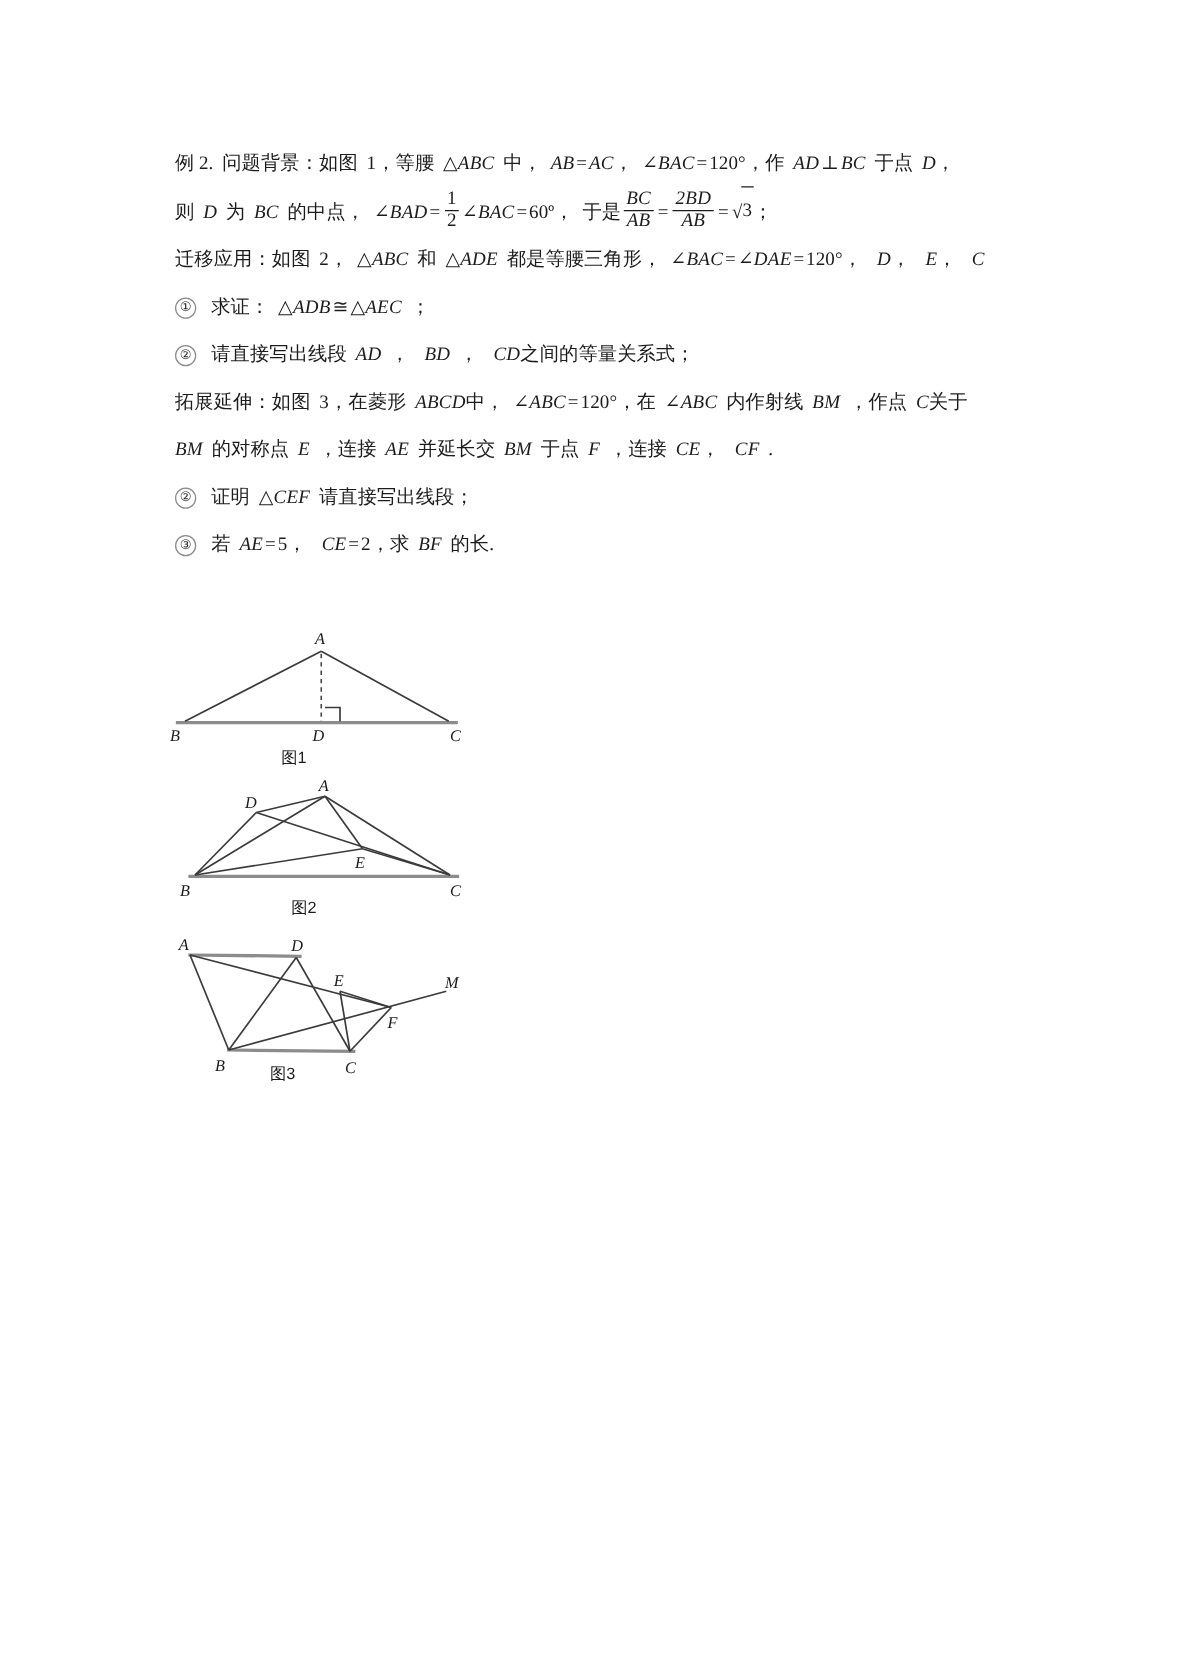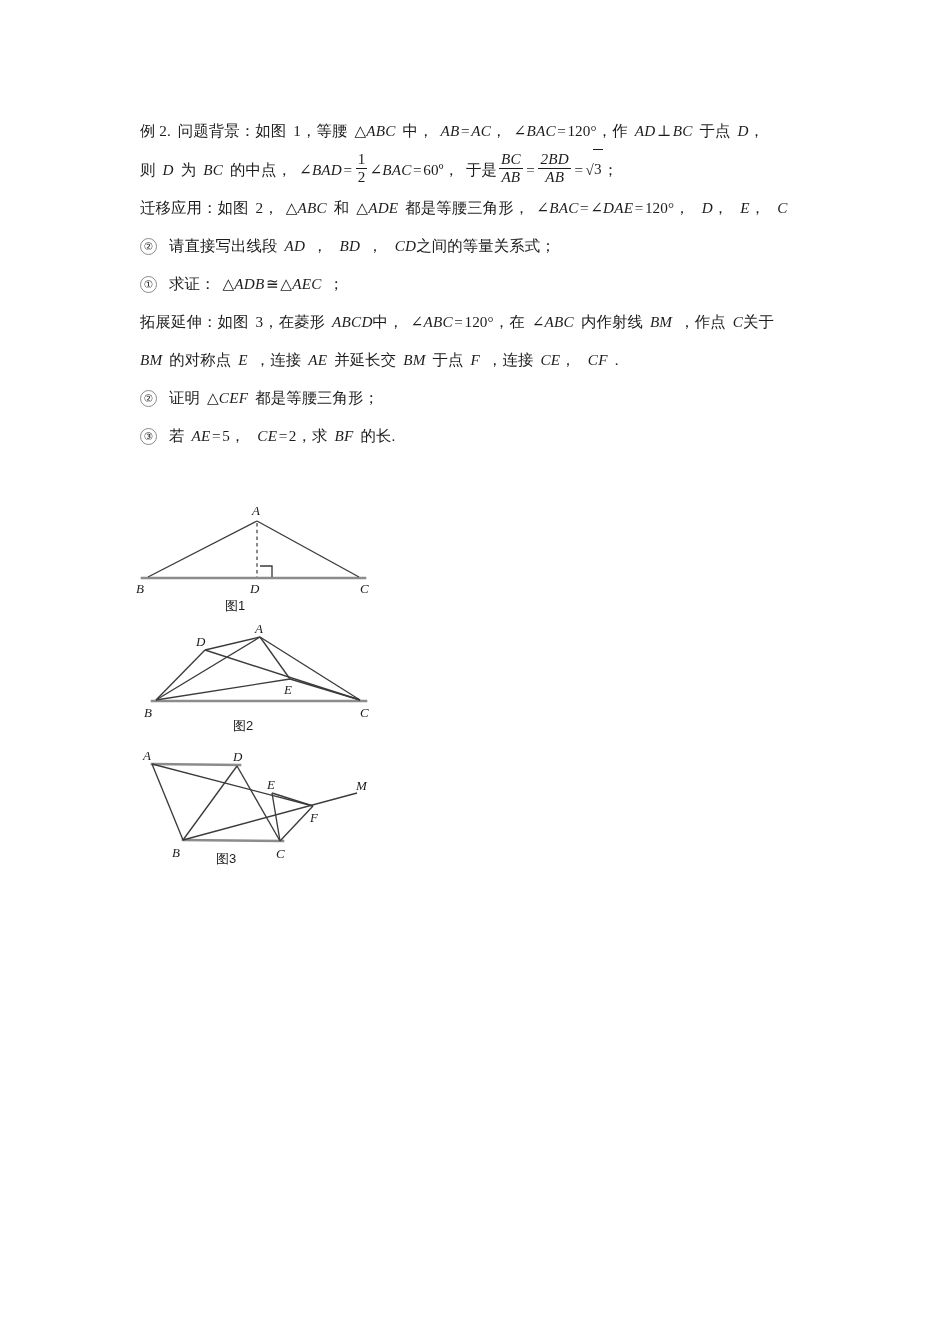--- a/index.html
+++ b/index.html
@@ -128,37 +128,37 @@
     <div class="para">
       <span class="cn">则</span><span class="sp"></span><span class="mi">D</span><span class="sp"></span><span class="cn">为</span><span class="sp"></span><span class="mi">BC</span><span class="sp"></span><span class="cn">的中点，</span><span class="sp"></span><span class="mi">∠BAD</span><span class="mn op">=</span><span class="frac"><span class="num mn">1</span><span class="den mn">2</span></span><span class="mi">∠BAC</span><span class="mn op">=</span><span class="mn">60º</span><span class="cn">，</span><span class="sp"></span><span class="cn">于是</span><span class="frac"><span class="num mi">BC</span><span class="den mi">AB</span></span><span class="mn op">=</span><span class="frac"><span class="num mi">2BD</span><span class="den mi">AB</span></span><span class="mn op">=</span><span class="sqrt"><span class="rad mn">√</span><span class="bar mn">3</span></span><span class="cn">；</span>
     </div>
 
     <div class="para">
       <span class="cn">迁移应用：如图</span><span class="sp"></span><span class="mn">2</span><span class="cn">，</span><span class="sp"></span><span class="mi">△ABC</span><span class="sp"></span><span class="cn">和</span><span class="sp"></span><span class="mi">△ADE</span><span class="sp"></span><span class="cn">都是等腰三角形，</span><span class="sp"></span><span class="mi">∠BAC</span><span class="mn op">=</span><span class="mi">∠DAE</span><span class="mn op">=</span><span class="mn">120°</span><span class="cn">，</span><span class="spw"></span><span class="mi">D</span><span class="cn">，</span><span class="spw"></span><span class="mi">E</span><span class="cn">，</span><span class="spw"></span><span class="mi">C</span>
     </div>
 
 
     <div class="para">
+      <span class="circnum">①</span><span class="spw"></span><span class="cn">求证：</span><span class="sp"></span><span class="mi">△ADB</span><span class="mn op">≅</span><span class="mi">△AEC</span><span class="sp"></span><span class="cn">；</span>
+    </div>
+
+    <div class="para">
       <span class="circnum">②</span><span class="spw"></span><span class="cn">请直接写出线段</span><span class="sp"></span><span class="mi">AD</span><span class="sp"></span><span class="cn">，</span><span class="spw"></span><span class="mi">BD</span><span class="sp"></span><span class="cn">，</span><span class="spw"></span><span class="mi">CD</span><span class="cn">之间的等量关系式；</span>
     </div>
 
     <div class="para">
-      <span class="circnum">①</span><span class="spw"></span><span class="cn">求证：</span><span class="sp"></span><span class="mi">△ADB</span><span class="mn op">≅</span><span class="mi">△AEC</span><span class="sp"></span><span class="cn">；</span>
-    </div>
-
-    <div class="para">
       <span class="cn">拓展延伸：如图</span><span class="sp"></span><span class="mn">3</span><span class="cn">，在菱形</span><span class="sp"></span><span class="mi">ABCD</span><span class="cn">中，</span><span class="sp"></span><span class="mi">∠ABC</span><span class="mn op">=</span><span class="mn">120°</span><span class="cn">，在</span><span class="sp"></span><span class="mi">∠ABC</span><span class="sp"></span><span class="cn">内作射线</span><span class="sp"></span><span class="mi">BM</span><span class="sp"></span><span class="cn">，作点</span><span class="sp"></span><span class="mi">C</span><span class="cn">关于</span>
     </div>
 
     <div class="para">
       <span class="mi">BM</span><span class="sp"></span><span class="cn">的对称点</span><span class="sp"></span><span class="mi">E</span><span class="sp"></span><span class="cn">，连接</span><span class="sp"></span><span class="mi">AE</span><span class="sp"></span><span class="cn">并延长交</span><span class="sp"></span><span class="mi">BM</span><span class="sp"></span><span class="cn">于点</span><span class="sp"></span><span class="mi">F</span><span class="sp"></span><span class="cn">，连接</span><span class="sp"></span><span class="mi">CE</span><span class="cn">，</span><span class="spw"></span><span class="mi">CF</span><span class="sp"></span><span class="mn">.</span>
     </div>
 
     <div class="para">
-      <span class="circnum">②</span><span class="spw"></span><span class="cn">证明</span><span class="sp"></span><span class="mi">△CEF</span><span class="sp"></span><span class="cn">都是等腰三角形；</span>
+      <span class="circnum">②</span><span class="spw"></span><span class="cn">证明</span><span class="sp"></span><span class="mi">△CEF</span><span class="sp"></span><span class="cn">请直接写出线段；</span>
     </div>
 
     <div class="para">
       <span class="circnum">③</span><span class="spw"></span><span class="cn">若</span><span class="sp"></span><span class="mi">AE</span><span class="mn op">=</span><span class="mn">5</span><span class="cn">，</span><span class="spw"></span><span class="mi">CE</span><span class="mn op">=</span><span class="mn">2</span><span class="cn">，求</span><span class="sp"></span><span class="mi">BF</span><span class="sp"></span><span class="cn">的长.</span>
     </div>
 
   </div>
 
   <svg class="figures" viewBox="0 0 950 1344" width="950" height="1344">
 

